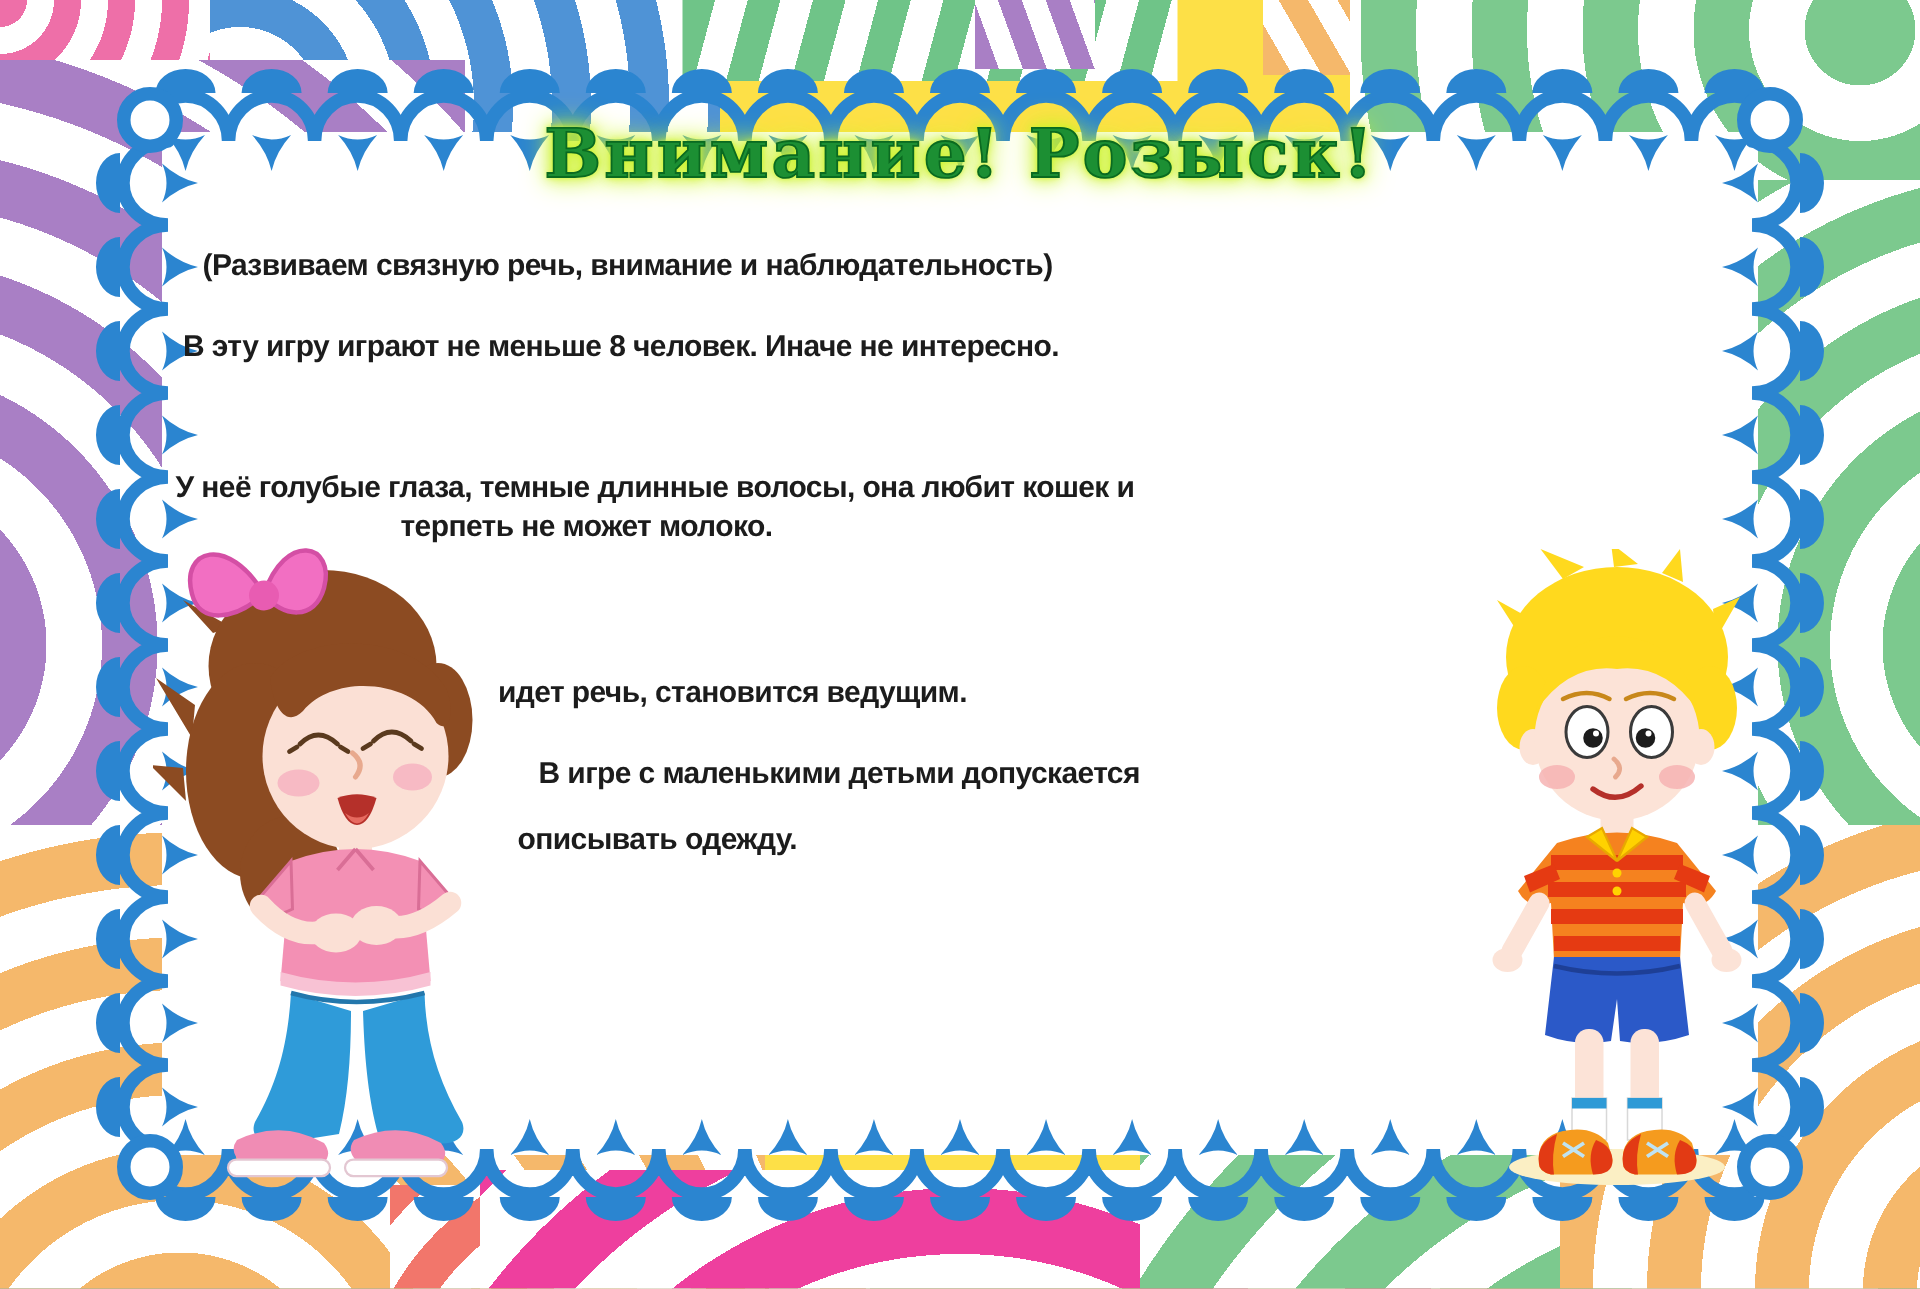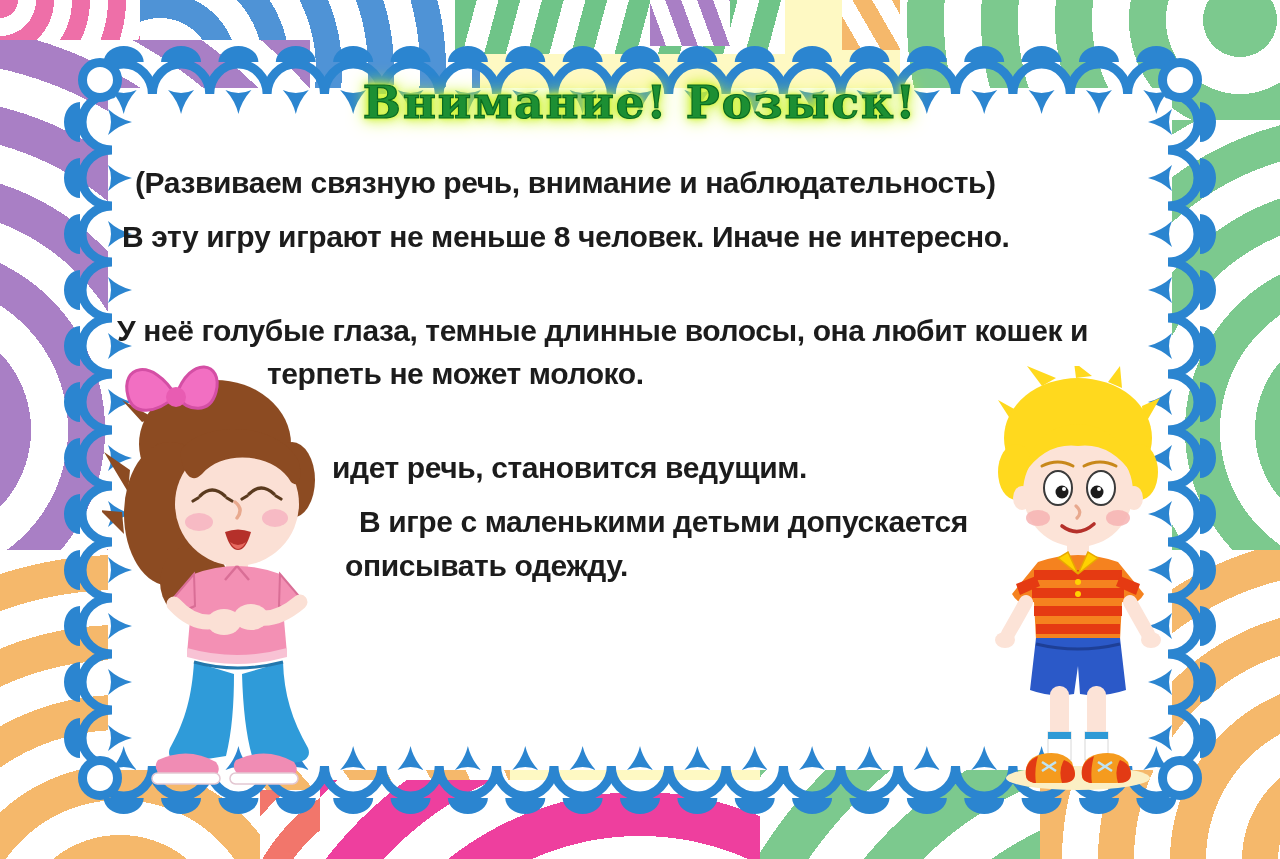--- a/index.html
+++ b/index.html
@@ -1,16 +1,16 @@
 <!DOCTYPE html>
 <html style="--blue: #2b85d0; --green: #1c8f33; --glow: #cdf32f; --text: #1c1c1c;"><head>
 <meta charset="utf-8">
 <style>
   html,body{margin:0;padding:0;background:#888;}
-  .poster{position:relative;width:1280px;height:859px;overflow:hidden;background:#fef9c3;
+  .poster{position:relative;width:1280px;height:859px;overflow:hidden;background:#fde047;
           font-family:"Liberation Sans",sans-serif;}
   
   .rg{position:absolute;z-index:0;}
   .bg-tl-blue   {left:-160px;top:-250px;width:640px;height:640px;background:repeating-radial-gradient(circle,#4f93d6 0 26px,#fff 26px 52px);}
   .bg-tl-pink   {left:-140px;top:-140px;width:280px;height:280px;background:repeating-radial-gradient(circle,#ee6fa8 0 18px,#fff 18px 36px);}
   .bg-t-green   {left:455px;top:0;width:330px;height:54px;background:repeating-linear-gradient(105deg,#6fc488 0 21px,#fff 21px 42px);}
   .bg-t-purple  {left:650px;top:0;width:80px;height:46px;background:repeating-linear-gradient(70deg,#a97fc5 0 15px,#fff 15px 30px);}
   .bg-t-orange  {left:842px;top:0;width:150px;height:50px;background:repeating-linear-gradient(60deg,#f5b86b 0 17px,#fff 17px 34px);}
   .bg-tr-green  {left:900px;top:-320px;width:680px;height:680px;background:repeating-radial-gradient(circle,#7cc98e 0 37px,#fff 37px 74px);}
   .bg-r-green   {left:1050px;top:120px;width:620px;height:620px;background:repeating-radial-gradient(circle,#7cc98e 0 35px,#fff 35px 70px);}
@@ -29,21 +29,21 @@
   .lace-left  {left:-238px;top:388px;width:672px;height:84px;transform:rotate(-90deg);}
   .lace-right {left:846px;top:388px;width:672px;height:84px;transform:rotate(90deg);}
   .corner-curl{position:absolute;width:26px;height:26px;border:9px solid var(--blue,#2b85d0);border-radius:50%;background:#fff;}
   .curl-tl{left:78px;top:58px;}  .curl-tr{left:1158px;top:58px;}
   .curl-bl{left:78px;top:756px;} .curl-br{left:1158px;top:756px;}
   
   .title{position:absolute;left:0;right:0;top:76px;text-align:center;
          font-family:"DejaVu Serif",serif;font-weight:bold;font-size:45px;letter-spacing:2px;
          color:var(--green,#1c8f33);-webkit-text-stroke:1.2px #0a6a20;
          text-shadow:0 0 3px var(--glow,#cdf32f),0 0 7px var(--glow,#cdf32f),0 0 14px var(--glow,#cdf32f),0 0 20px var(--glow,#cdf32f);}
-  .line{position:absolute;font-size:30px;font-weight:700;letter-spacing:-0.4px;
+  .line{position:absolute;font-size:20px;font-weight:700;letter-spacing:-0.4px;
         color:var(--text,#1c1c1c);white-space:nowrap;}
   .kid{position:absolute;}
 </style>
 </head>
 <body>
 
 <div class="poster">
 
   <div>
     <div class="rg bg-tl-blue"></div>
@@ -87,21 +87,21 @@
     <div class="corner-curl curl-tl"></div>
     <div class="corner-curl curl-tr"></div>
     <div class="corner-curl curl-bl"></div>
     <div class="corner-curl curl-br"></div>
 
     <div class="title">Внимание! Розыск!</div>
 
     <div class="line" style="left:135px;top:166px;">(Развиваем связную речь, внимание и наблюдательность)</div>
     <div class="line" style="left:122px;top:220px;">В эту игру играют не меньше 8 человек. Иначе не интересно.</div>
     <div class="line" style="left:117px;top:314px;">У неё голубые глаза, темные длинные волосы, она любит кошек и</div>
-    <div class="line" style="left:267px;top:357px;">терпеть не может молоко.</div>
+    <div class="line" style="left:267px;top:340px;">терпеть не может молоко.</div>
     <div class="line" style="left:332px;top:451px;text-align:center;">идет речь, становится ведущим.</div>
     <div class="line" style="left:318px;top:505px;margin-left:41px;">В игре с маленькими детьми допускается</div>
     <div class="line" style="left:345px;top:549px;">описывать одежду.</div>
 
     <svg class="kid" style="left:102px;top:352px;" width="235" height="445" viewBox="0 0 235 445">
       <g>
         <path d="M28,118 L2,100 L26,140 Z M20,160 L-2,158 L22,182 Z M40,70 L20,48 L52,66 Z" fill="#8c4b22"></path>
         <ellipse cx="113" cy="92" rx="76" ry="64" fill="#8c4b22"></ellipse>
         <ellipse cx="68" cy="162" rx="46" ry="72" fill="#8c4b22"></ellipse>
         <ellipse cx="92" cy="230" rx="34" ry="38" fill="#8c4b22"></ellipse>

